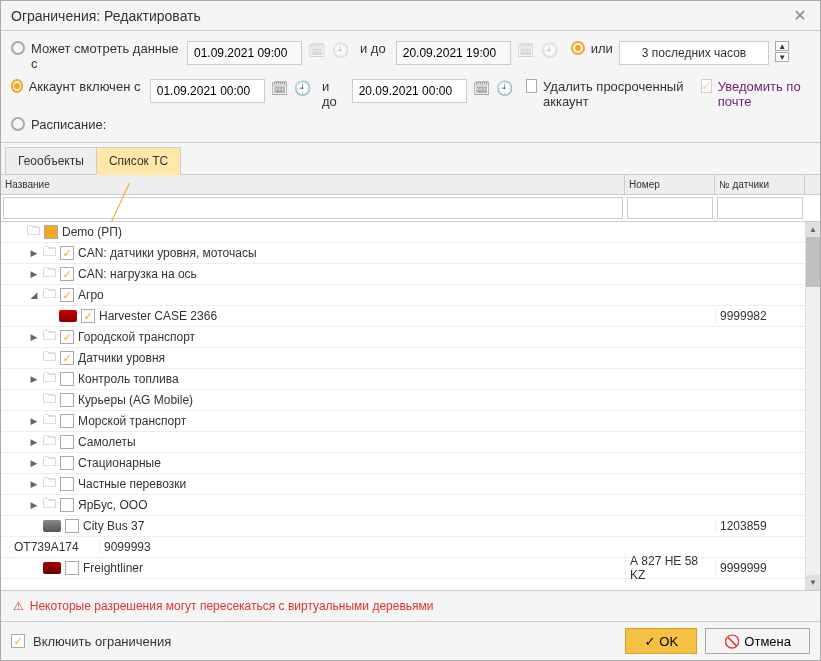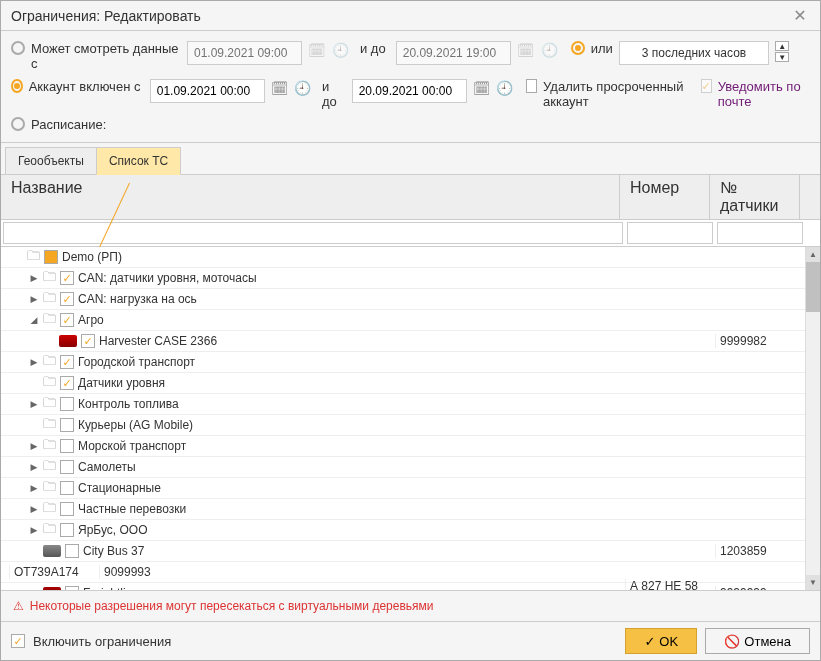--- a/index.html
+++ b/index.html
@@ -9,36 +9,36 @@
 .title{flex:1;font-size:14px}
 .close{width:20px;height:20px;display:flex;align-items:center;justify-content:center;cursor:pointer;color:#888;font-size:16px}
 .panel{padding:10px;border-bottom:1px solid #ccc}
 .row{display:flex;gap:6px;margin-bottom:8px}
 .row:last-child{margin-bottom:0}
 .radio{width:14px;height:14px;border:2px solid #aaa;border-radius:50%;display:inline-flex;align-items:center;justify-content:center;cursor:pointer}
 .radio.sel{border-color:#f5a623}
 .radio.sel::after{content:"";width:6px;height:6px;background:#f5a623;border-radius:50%}
 .lbl-w{width:150px}
 .date-in{border:1px solid #ccc;background:#fff;height:24px;padding:0 6px;width:115px;font-size:12px}
-.date-in.dis{color:#737373;background:#f9f9f9}
+.date-in.dis{color:#000000;background:#f9f9f9}
 .ico{width:18px;height:18px;display:inline-flex;align-items:center;justify-content:center;color:#888;font-size:14px}
 .ico.dis{opacity:.4}
 .sep{margin:0 4px}
 .sel-box{border:1px solid #ccc;background:#fff;height:24px;padding:0 22px;display:flex;align-items:center;font-size:12px;min-width:140px}
 .spin{display:flex;flex-direction:column;gap:1px}
 .spin span{width:14px;height:10px;border:1px solid #aaa;display:flex;align-items:center;justify-content:center;font-size:8px;cursor:pointer;background:#fff}
 .chk{width:14px;height:14px;border:1px solid #aaa;background:#fff;cursor:pointer;display:inline-flex;align-items:center;justify-content:center}
 .chk.on::after{content:"✓";color:#f5a623;font-size:11px;line-height:1}
 .chk.partial{background:#f5a623}
 .tabs{display:flex;padding:4px 4px 0;border-bottom:1px solid #ccc;background:#f5f5f5;position:relative}
 .tab{padding:6px 12px;border:1px solid #ccc;border-bottom:none;background:#eee;cursor:pointer;font-size:12px;margin-right:-1px}
 .tab.act{background:#ffe8a8;border-bottom:1px solid #ffe8a8;margin-bottom:-1px}
 .arrow-line{position:absolute;left:128px;top:8px;width:1px;height:72px;background:#f5a623;transform:rotate(25deg);transform-origin:top;pointer-events:none}
 .hdr{display:flex;border-bottom:1px solid #ccc;background:#eee}
-.hcol{padding:4px 10px;border-right:1px solid #ccc;font-size:16px}
+.hcol{padding:4px 4px;border-right:1px solid #ccc;font-size:10px}
 .hcol.name{flex:1}
 .hcol.num{width:90px}
 .hcol.dev{width:90px}
 .hcol.sc{width:15px;border:none}
 .filter{display:flex;border-bottom:1px solid #ccc;background:#fff}
 .filter input{border:1px solid #ccc;height:22px;padding:0 4px;font-size:12px;margin:2px}
 .filter .fname{flex:1}
 .filter .fnum{width:86px}
 .filter .fdev{width:86px}
 .tree{flex:1;overflow-y:auto;background:#fff;position:relative}

